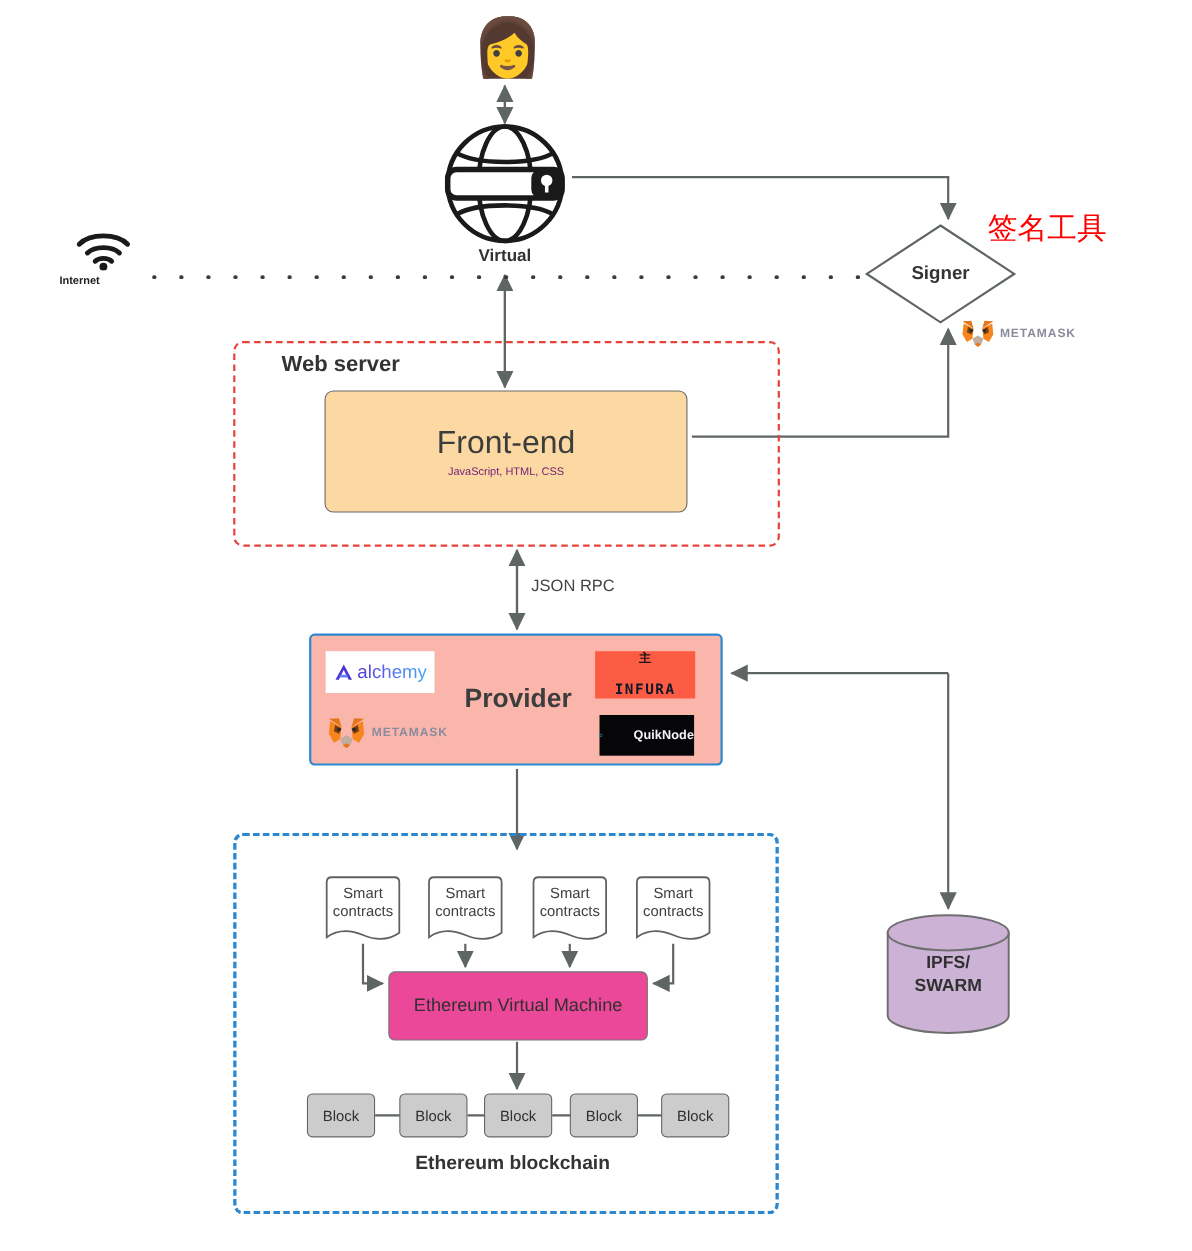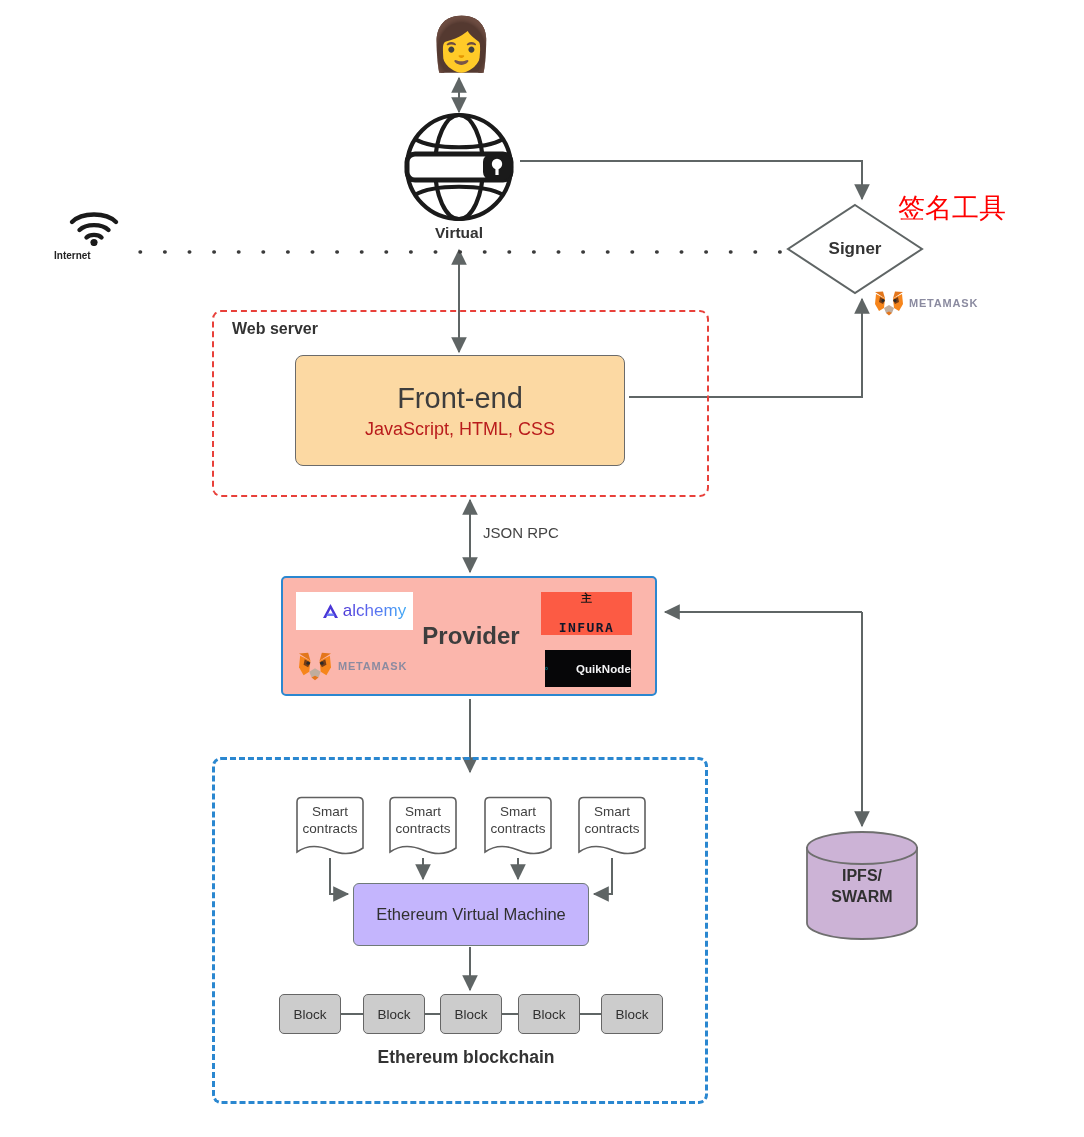--- a/index.html
+++ b/index.html
@@ -69,38 +69,39 @@
     position: absolute;
     box-sizing: border-box;
     border-radius: 9px;
     background: transparent;
   }
   .dash-red  { border: 2.5px dashed #e8403a; }
   .dash-blue { border: 3px dashed #2a87d0; }
   .box-title {
     position: absolute;
     font-weight: bold;
-    font-size: 16px;
+    font-size: 20px;
     color: #333;
+    margin-left: 24px;
   }
 
   
   .frontend {
     left: 295px; top: 355px;
     width: 330px; height: 111px;
     background: #fcd9a3;
     border: 1.6px solid #6b6b6b;
     border-radius: 8px;
     display: flex;
     flex-direction: column;
     align-items: center;
     justify-content: center;
   }
   .frontend .t1 { font-size: 29px; color: #3d3d3d; }
-  .frontend .t2 { font-size: 18px; color: #b91c1c; margin-top: 4px; }
+  .frontend .t2 { font-size: 10px; color: #701a75; margin-top: 4px; }
 
   
   .diamond-wrap { left: 786px; top: 203px; width: 138px; height: 92px; }
   .diamond-label {
     position: absolute;
     inset: 0;
     display: flex;
     align-items: center;
     justify-content: center;
     font-weight: bold;
@@ -144,21 +145,20 @@
   }
   .alchemy-tile {
     position: absolute;
     left: 13px; top: 14px;
     width: 99px; height: 38px;
     background: #ffffff;
     display: flex;
     align-items: center;
     justify-content: center;
     gap: 3px;
-    padding-left: 18px;
   }
   .alchemy-text {
     font-size: 17px;
     font-weight: 500;
     background: linear-gradient(90deg,#4a36d6 0%,#5b6bf0 45%,#3fa9f5 100%);
     -webkit-background-clip: text;
     background-clip: text;
     color: transparent;
     font-family: "Liberation Sans", sans-serif;
   }
@@ -203,21 +203,21 @@
     color: #f4f4f6;
     letter-spacing: 0.1px;
     margin-left: 24px;
   }
   .mm-provider { position: absolute; left: 14px; top: 72px; }
 
   
   .evm {
     left: 353px; top: 883px;
     width: 236px; height: 63px;
-    background: #c4b5fd;
+    background: #ec4899;
     border: 1.4px solid #6f7a78;
     border-radius: 6px;
     display: flex;
     align-items: center;
     justify-content: center;
     font-size: 16.5px;
     color: #303030;
   }
 
   

